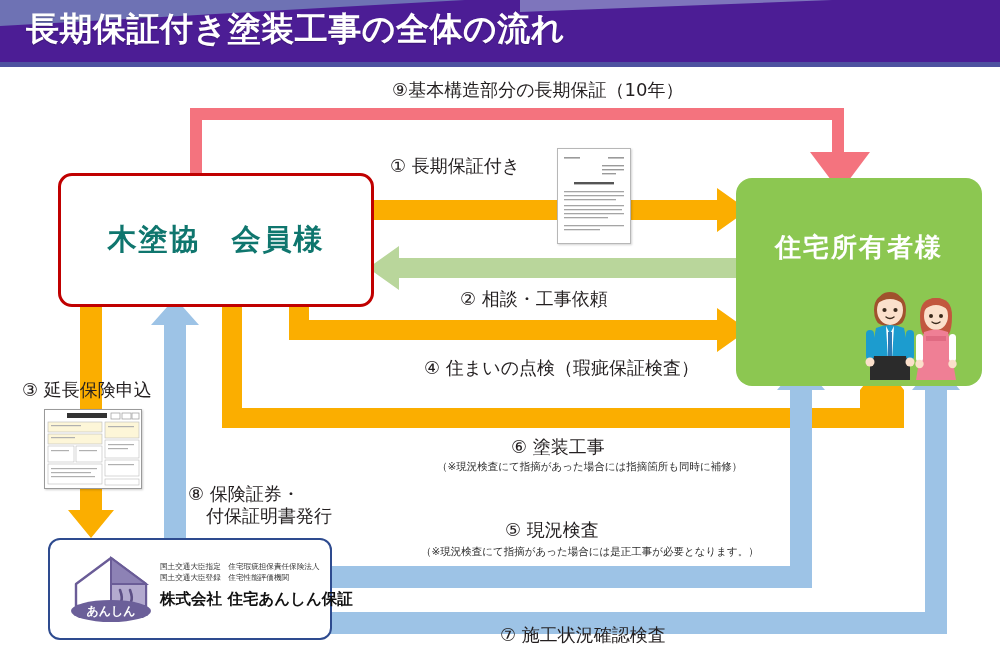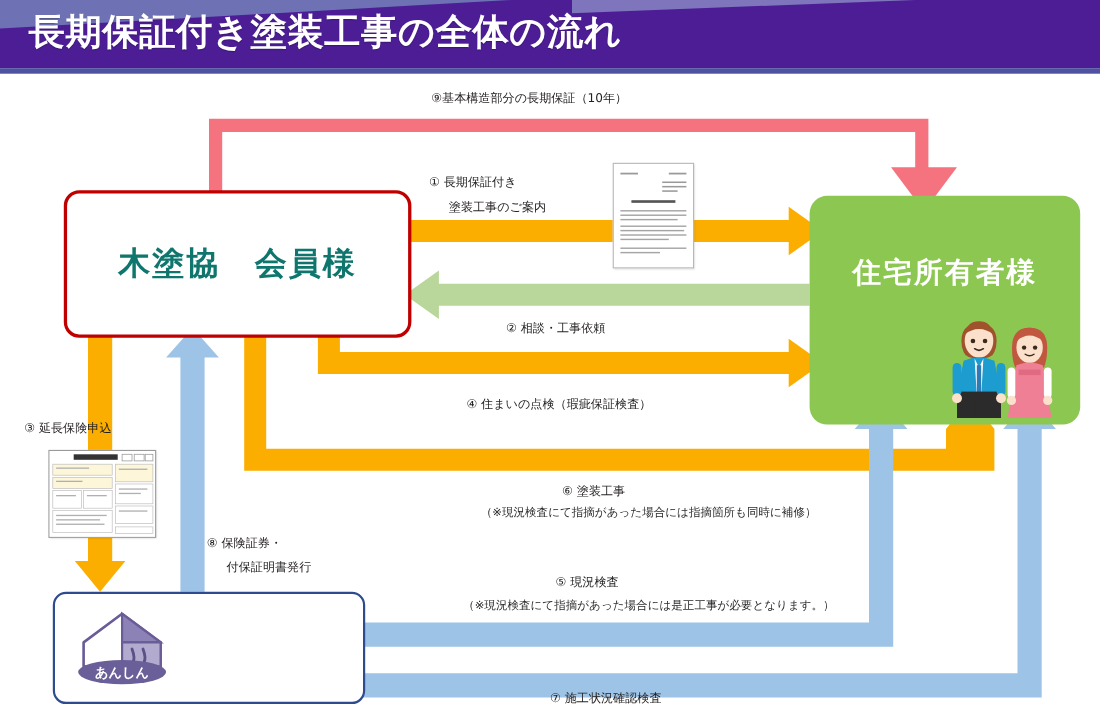--- a/index.html
+++ b/index.html
@@ -36,21 +36,21 @@
     color:#ffffff;
     font-size:33px;font-weight:bold;letter-spacing:.5px;
     text-shadow:0 1px 1px rgba(0,0,0,.25);
     white-space:nowrap;
     z-index:3;
   }
   .header-underline{
     position:absolute;left:0;top:62px;width:1000px;height:5px;background:#4e52a0;
   }
   .lbl{position:absolute;color:#231f20;white-space:nowrap;}
-  .lbl-main{font-size:11px;line-height:22px;}
+  .lbl-main{font-size:18px;line-height:22px;}
   .lbl-sub{font-size:10.5px;line-height:14px;color:#2b2b2b;}
 
   
   .box-member{
     position:absolute;left:58px;top:173px;width:310px;height:128px;
     background:#ffffff;border:3px solid #c00000;border-radius:14px;
     display:flex;align-items:center;justify-content:center;
     z-index:30;
   }
   .box-member span{
@@ -174,20 +174,25 @@
   <div class="box-anshin">
     <svg class="anshin-mark" viewBox="0 0 86 70">
       <path d="M43,4 L78,30 L78,52 L8,52 L8,30 Z" fill="#ffffff" stroke="#6a5c97" stroke-width="2.4" stroke-linejoin="round"></path>
       <path d="M43,4 L78,30 L43,30 Z" fill="#8d82b5" stroke="#6a5c97" stroke-width="2"></path>
       <path d="M43,30 L78,30 L78,52 L43,52 Z" fill="#b3aacf" stroke="#6a5c97" stroke-width="2"></path>
       <path d="M52,36 q3,8 1,12" stroke="#5d5086" stroke-width="2.6" fill="none" stroke-linecap="round"></path>
       <path d="M62,36 q3,8 1,12" stroke="#5d5086" stroke-width="2.6" fill="none" stroke-linecap="round"></path>
       <ellipse cx="43" cy="57" rx="40" ry="11" fill="#6b5f99"></ellipse>
       <text x="43" y="61" text-anchor="middle" font-size="12" font-weight="bold" fill="#ffffff" font-family="DejaVu Sans, sans-serif">あんしん</text>
     </svg>
+    <div class="anshin-txt">
+      <div class="anshin-small">国土交通大臣指定　住宅瑕疵担保責任保険法人</div>
+      <div class="anshin-small">国土交通大臣登録　住宅性能評価機関</div>
+      <div class="anshin-big">株式会社 住宅あんしん保証</div>
+    </div>
   </div>
 
   <div class="doc-paper">
     <svg width="72" height="94" viewBox="0 0 72 94">
       <rect x="0" y="0" width="72" height="94" fill="#ffffff"></rect>
       <g fill="#9a9a9a">
         <rect x="6" y="8" width="16" height="1.6"></rect>
           <rect x="50" y="8" width="16" height="1.6"></rect>
         <rect x="44" y="16" width="22" height="1.4"></rect>
           <rect x="44" y="20" width="22" height="1.4"></rect>
@@ -236,21 +241,20 @@
         <rect x="63" y="38" width="20" height="1.2"></rect>
           <rect x="63" y="54" width="26" height="1.2"></rect>
       </g>
       <rect x="60" y="69" width="34" height="6" fill="none" stroke="#bbb" stroke-width=".6"></rect>
     </svg>
   </div>
 
   <div class="lbl lbl-main" style="left:392px;top:79px;z-index:40;">⑨基本構造部分の長期保証（10年）</div>
 
   <div class="lbl lbl-main" style="left:390px;top:155px;z-index:40;">① 長期保証付き</div>
-  <div class="lbl lbl-main" style="left:408px;top:178px;z-index:40;">塗装工事のご案内</div>
 
   <div class="lbl lbl-main" style="left:460px;top:288px;z-index:40;">② 相談・工事依頼</div>
 
   <div class="lbl lbl-main" style="left:22px;top:379px;z-index:40;">③ 延長保険申込</div>
 
   <div class="lbl lbl-main" style="left:424px;top:357px;z-index:40;">④ 住まいの点検（瑕疵保証検査）</div>
 
   <div class="lbl lbl-main" style="left:505px;top:519px;z-index:40;">⑤ 現況検査</div>
   <div class="lbl lbl-sub" style="left:421px;top:544px;z-index:40;">（※現況検査にて指摘があった場合には是正工事が必要となります。）</div>
 

